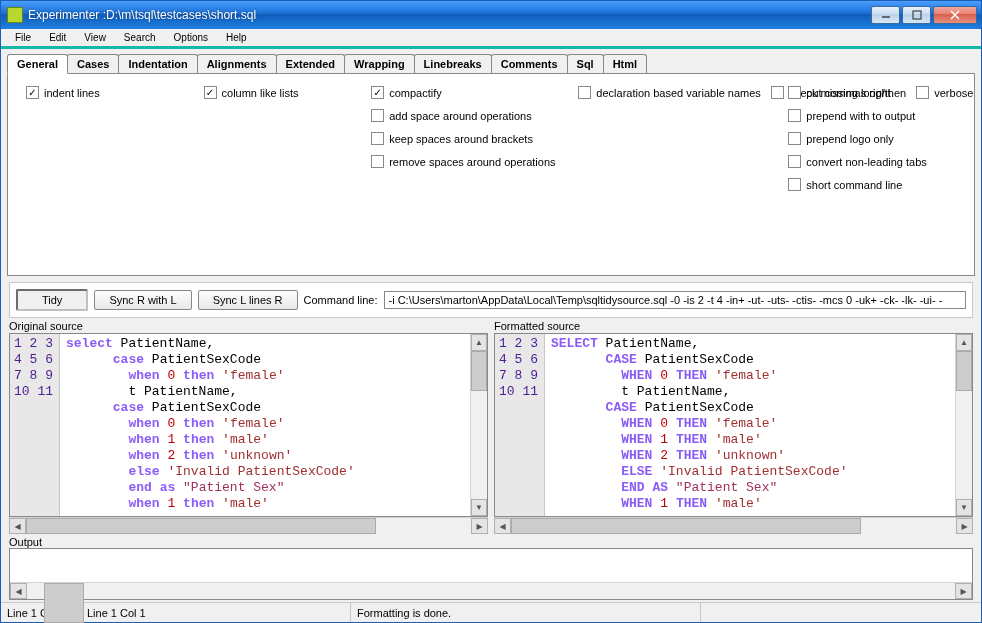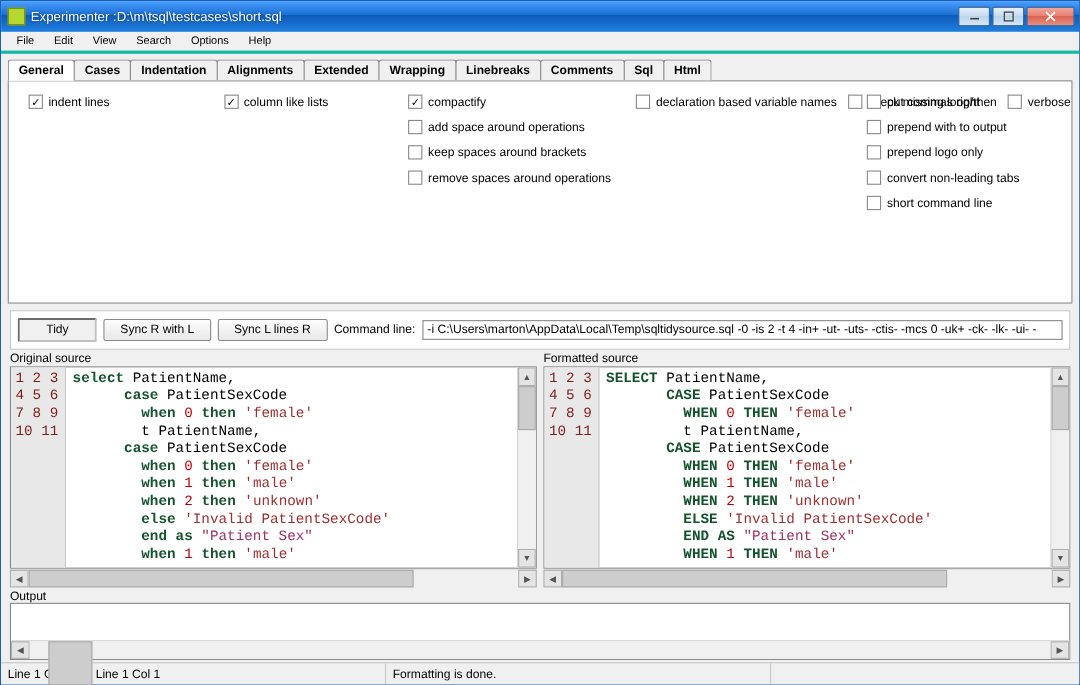--- a/index.html
+++ b/index.html
@@ -204,34 +204,34 @@
     min-height: 0;
   }
   .gutter {
     width: 50px;
     background: #e8e8e8;
     border-right: 1px solid #c8c8c8;
     text-align: right;
     padding: 2px 6px 0 0;
     font-family: "Courier New", monospace;
     font-size: 13px;
-    color: #7f1d1d;
+    color: #4c1d95;
     line-height: 16px;
     flex-shrink: 0;
   }
   .code {
     flex: 1;
     font-family: "Courier New", monospace;
     font-size: 13px;
     line-height: 16px;
     padding: 2px 0 0 6px;
     white-space: pre;
     overflow: hidden;
   }
-  .kw { color: #14532d; font-weight: bold; }
+  .kw { color: #8b5cf6; font-weight: bold; }
   .num { color: #c00000; }
   .str { color: #a03030; }
   .dq  { color: #a03060; }
   .editor-vscroll {
     width: 17px;
     background: #f0f0f0;
     border-left: 1px solid #d4d4d4;
     flex-shrink: 0;
     display:flex; flex-direction:column;
   }

